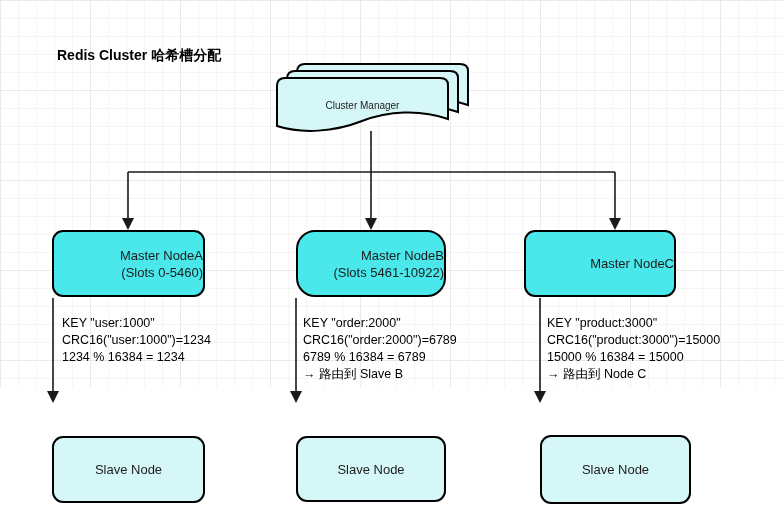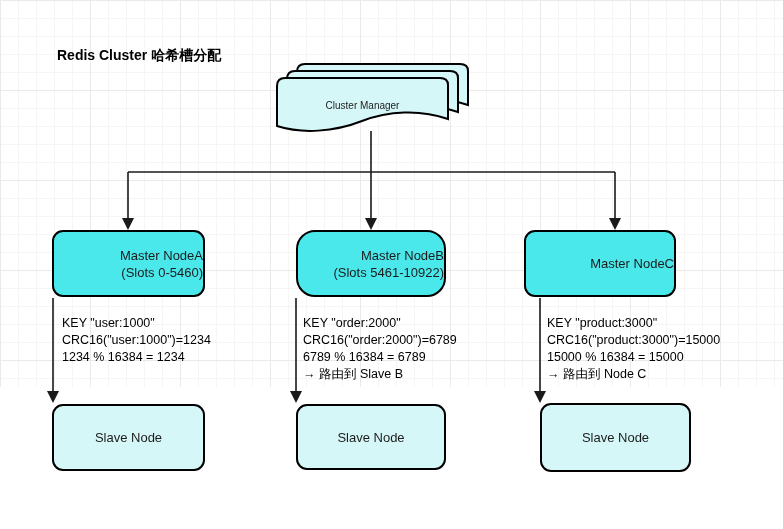--- a/index.html
+++ b/index.html
@@ -25,21 +25,21 @@
   }
   svg.layer{position:absolute;left:0;top:0;pointer-events:none;}
   .node{
     position:absolute;
     border:2px solid #000;border-radius:11px;
     display:flex;flex-direction:column;align-items:center;justify-content:center;
     font-size:13px;color:#1c1c1c;text-align:center;line-height:17px;
     box-sizing:border-box;
   }
   .master{background:#4ae7eb;align-items:flex-end;}
-  .slave{background:#d6f7f8;}
+  .slave{background:#d6f7f8;margin-top:32px;}
   .doc-label{
     position:absolute;left:277px;top:84px;width:171px;height:42px;
     display:flex;align-items:center;justify-content:center;
     font-size:10px;color:#1c1c1c;
   }
   .route{
     position:absolute;
     font-size:12.5px;color:#000;line-height:17px;white-space:nowrap;
   }
   .watermark{

